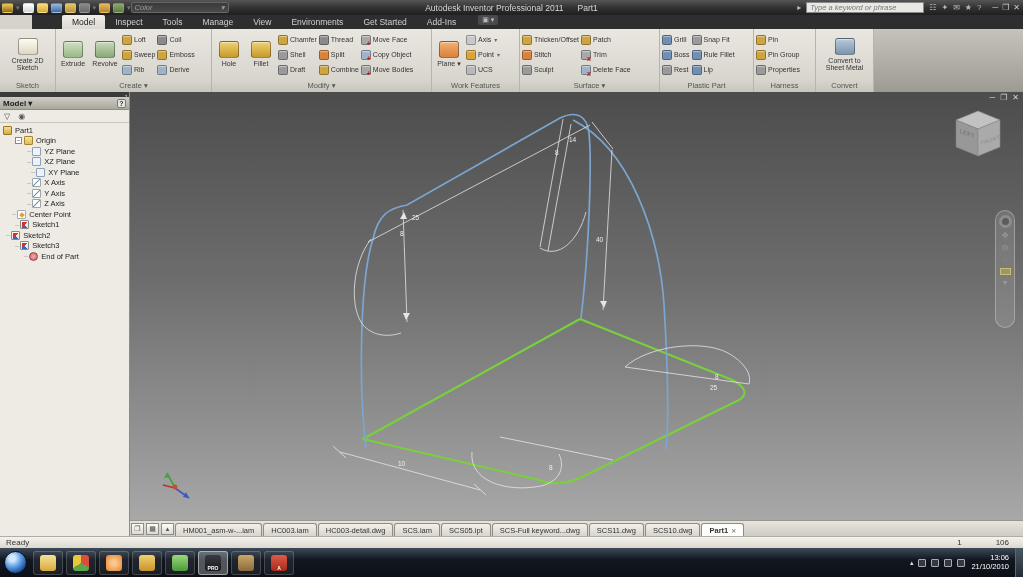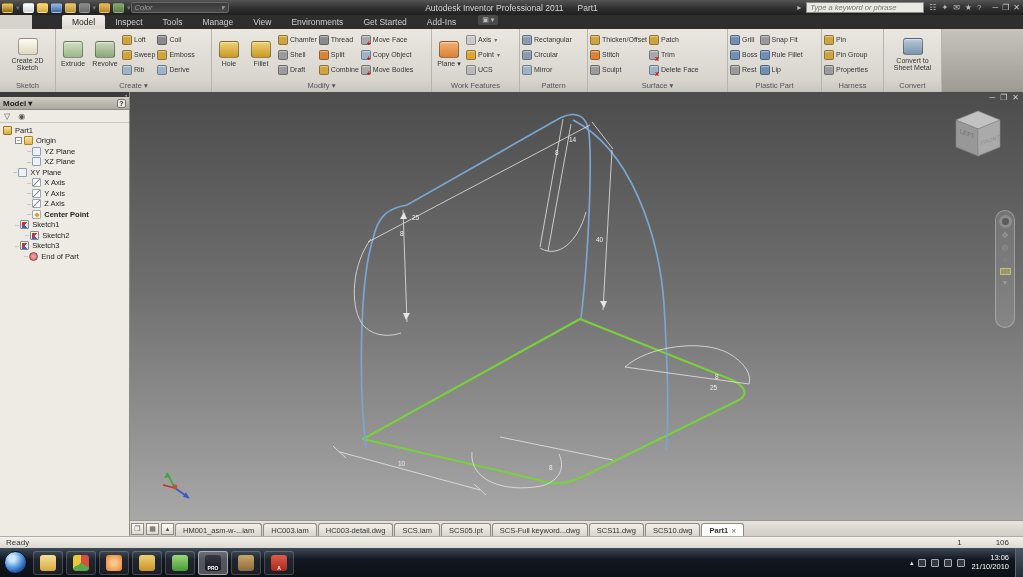--- a/index.html
+++ b/index.html
@@ -304,39 +304,20 @@
               <span class="darr">▾</span>
             </div>
             <div class="sbtn">
               <span class="sicon" style="background: rgb(184, 184, 184);"></span>
               <span>UCS</span>
             </div>
           </div>
         </div>
         <div class="plabel">Work Features</div>
       </div>
-      <div class="rpanel" style="width: 68px;">
-        <div class="pcontent">
-          <div class="rcol">
-            <div class="sbtn">
-              <span class="sicon" style="background: rgb(138, 154, 176);"></span>
-              <span>Rectangular</span>
-            </div>
-            <div class="sbtn">
-              <span class="sicon" style="background: rgb(138, 154, 176);"></span>
-              <span>Circular</span>
-            </div>
-            <div class="sbtn">
-              <span class="sicon" style="background: rgb(159, 179, 200);"></span>
-              <span>Mirror</span>
-            </div>
-          </div>
-        </div>
-        <div class="plabel">Pattern</div>
-      </div>
       <div class="rpanel" style="width: 140px;">
         <div class="pcontent">
           <div class="rcol">
             <div class="sbtn">
               <span class="sicon" style="background: rgb(205, 164, 63);"></span>
               <span>Thicken/Offset</span>
             </div>
             <div class="sbtn">
               <span class="sicon" style="background: rgb(217, 130, 58);"></span>
               <span>Stitch</span>
@@ -454,51 +435,51 @@
         <div class="trow" style="padding-left: 27px;">
           <span class="tcon">─</span>
           <span class="ticon t-plane"></span>
           <span>YZ Plane</span>
         </div>
         <div class="trow" style="padding-left: 27px;">
           <span class="tcon">─</span>
           <span class="ticon t-plane"></span>
           <span>XZ Plane</span>
         </div>
-        <div class="trow" style="padding-left: 13px;">
+        <div class="trow" style="padding-left: 31px;">
           <span class="tcon">─</span>
           <span class="ticon t-plane"></span>
           <span>XY Plane</span>
         </div>
         <div class="trow" style="padding-left: 27px;">
           <span class="tcon">─</span>
           <span class="ticon t-axis"></span>
           <span>X Axis</span>
         </div>
         <div class="trow" style="padding-left: 27px;">
           <span class="tcon">─</span>
           <span class="ticon t-axis"></span>
           <span>Y Axis</span>
         </div>
         <div class="trow" style="padding-left: 27px;">
           <span class="tcon">─</span>
           <span class="ticon t-axis"></span>
           <span>Z Axis</span>
         </div>
-        <div class="trow" style="padding-left: 27px; font-weight: bold;">
+        <div class="trow" style="padding-left: 12px;">
           <span class="tcon">─</span>
           <span class="ticon t-point"></span>
           <span>Center Point</span>
         </div>
         <div class="trow" style="padding-left: 15px;">
           <span class="tcon">─</span>
           <span class="ticon t-sketch"></span>
           <span>Sketch1</span>
         </div>
-        <div class="trow" style="padding-left: 25px;">
+        <div class="trow" style="padding-left: 6px;">
           <span class="tcon">─</span>
           <span class="ticon t-sketch"></span>
           <span>Sketch2</span>
         </div>
         <div class="trow" style="padding-left: 15px;">
           <span class="tcon">─</span>
           <span class="ticon t-sketch"></span>
           <span>Sketch3</span>
         </div>
         <div class="trow" style="padding-left: 24px;">

